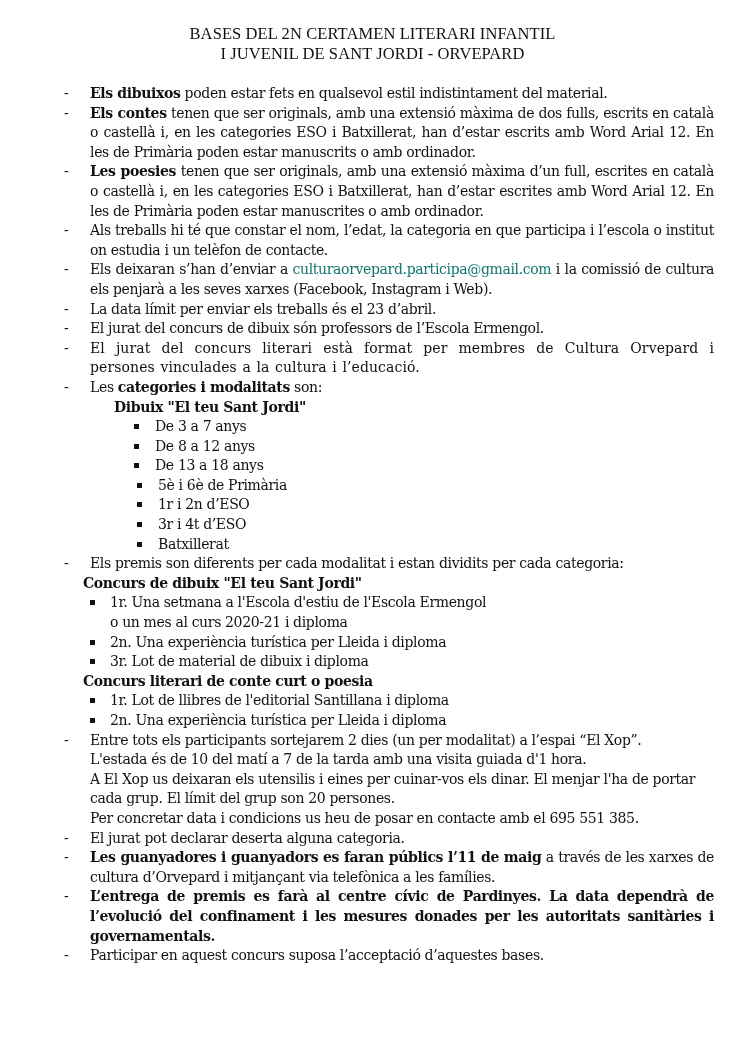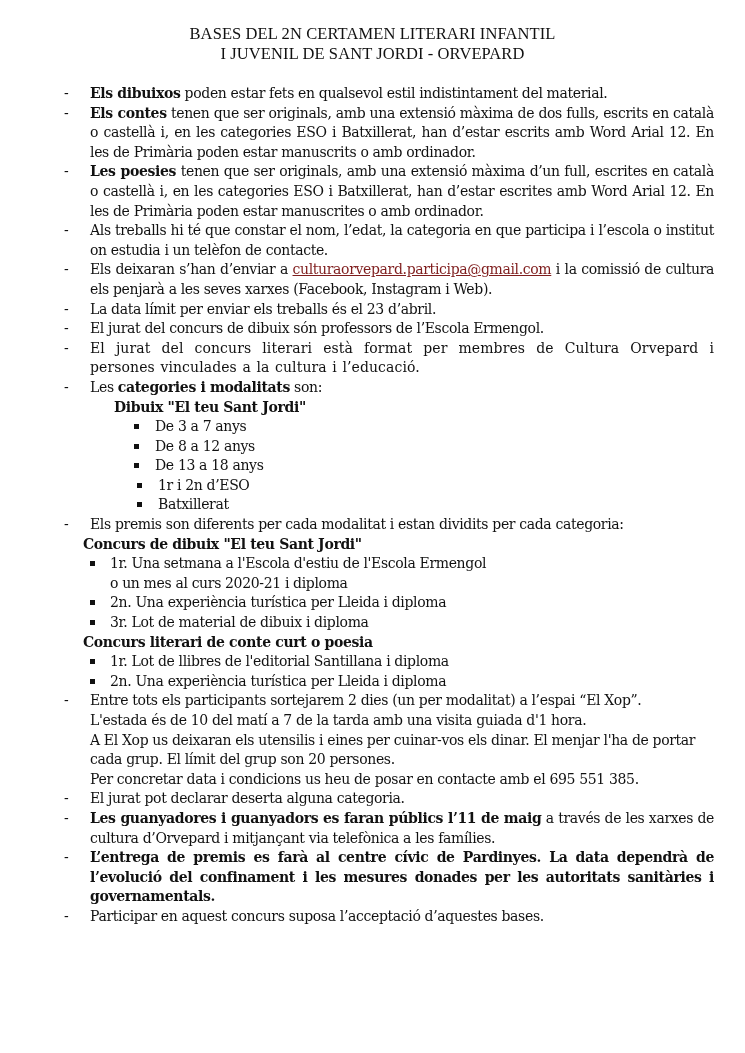--- a/index.html
+++ b/index.html
@@ -16,21 +16,21 @@
   }
   .content {
     position: absolute; left: 64px; top: 84px; width: 650px;
     font-size: 14px; line-height: 19.6px; letter-spacing: -0.35px;
   }
   .item { position: relative; padding-left: 26px; }
   .dash { position: absolute; left: 0; top: 0; width: 14px; }
   .justify { text-align: justify; text-align-last: left; }
   .justify-wide { text-align: justify; text-align-last: left; letter-spacing: 0.1px; word-spacing: 1px; }
   b { font-weight: bold; }
-  a.link { color: #7f1d1d; text-decoration: underline; }
+  a.link { color: #0f766e; }
   .sub-head { font-weight: bold; }
   .sq-list { margin: 0; padding: 0; list-style: none; }
   .sq-item { position: relative; }
   .sq { position: absolute; width: 5px; height: 5px; background: #111; top: 7px; }
   .cat-head-1 { padding-left: 50px; }
   .cat-sq-1 { padding-left: 91px; }
   .cat-sq-1 .sq { left: 70px; }
   .cat-head-2 { padding-left: 45px; }
   .cat-sq-2 { padding-left: 94px; }
   .cat-sq-2 .sq { left: 73px; }
@@ -97,21 +97,23 @@
     </div>
 
     <div class="sub-head cat-head-1">Dibuix "El teu Sant Jordi"</div>
     <ul class="sq-list">
       <li class="sq-item cat-sq-1"><span class="sq"></span><span>De 3 a 7 anys</span></li>
       <li class="sq-item cat-sq-1"><span class="sq"></span><span>De 8 a 12 anys</span></li>
       <li class="sq-item cat-sq-1"><span class="sq"></span><span>De 13 a 18 anys</span></li>
     </ul>
 
     <ul class="sq-list">
+      <li class="sq-item cat-sq-2"><span class="sq"></span><span>5è i 6è de Primària</span></li>
       <li class="sq-item cat-sq-2"><span class="sq"></span><span>1r i 2n d’ESO</span></li>
+      <li class="sq-item cat-sq-2"><span class="sq"></span><span>3r i 4t d’ESO</span></li>
       <li class="sq-item cat-sq-2"><span class="sq"></span><span>Batxillerat</span></li>
     </ul>
 
     <div class="item">
       <span class="dash">-</span>
       <span>Els premis son diferents per cada modalitat i estan dividits per cada categoria:</span>
     </div>
 
     <div class="sub-head prize-head">Concurs de dibuix "El teu Sant Jordi"</div>
     <ul class="sq-list">

